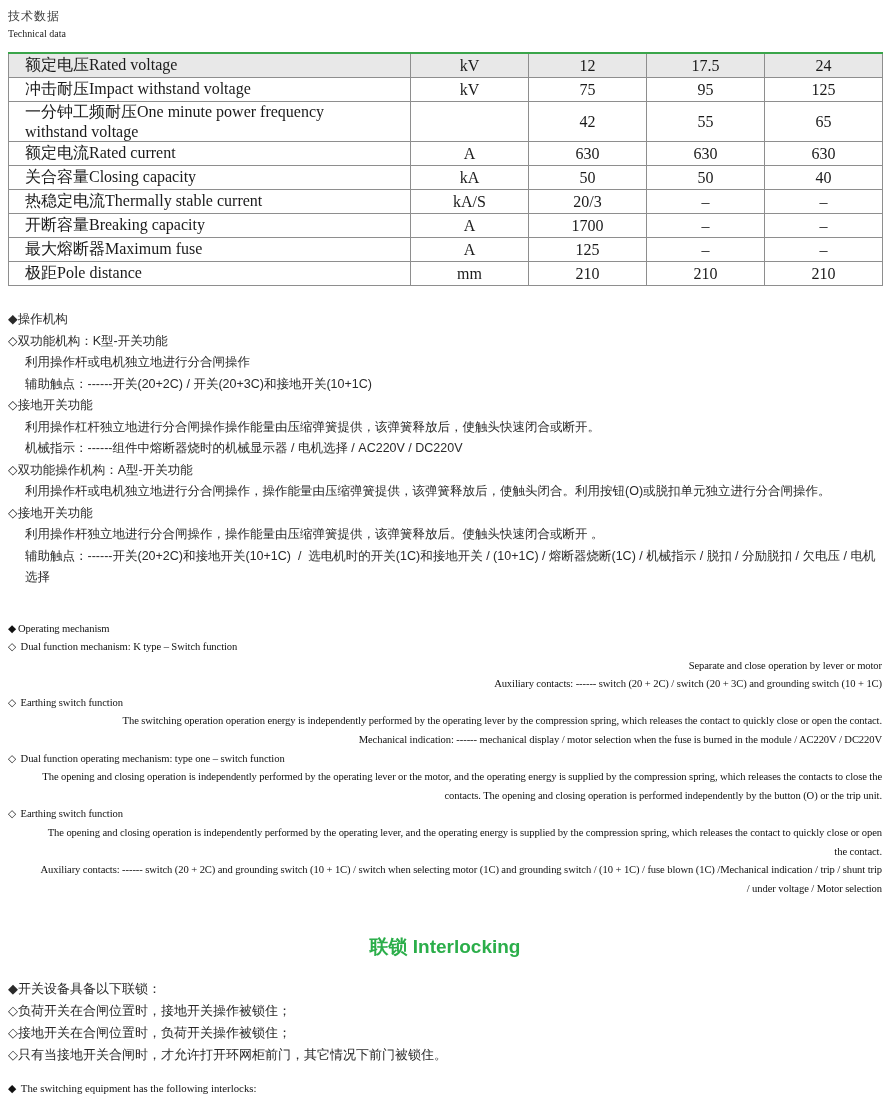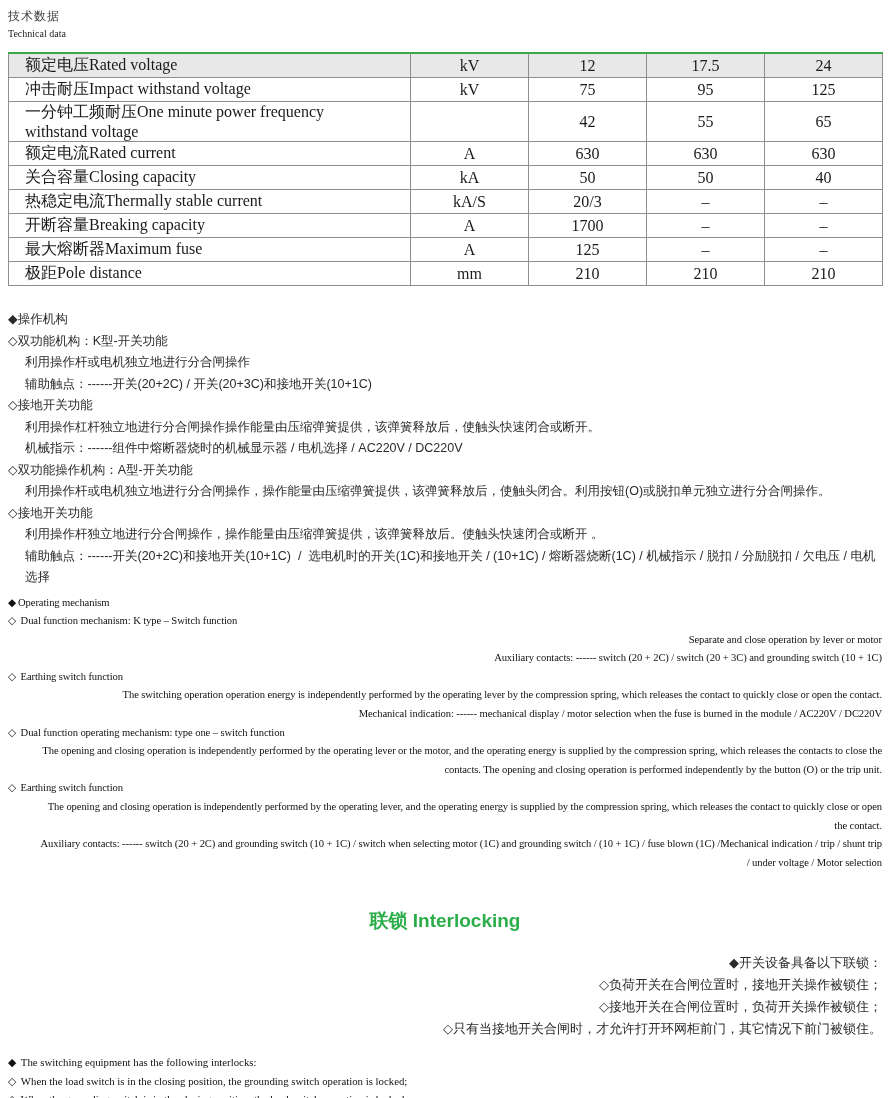--- a/index.html
+++ b/index.html
@@ -31,34 +31,34 @@
   }
   table.tech td.name { text-align: left; padding-left: 16px; }
   table.tech tr.hdr td { background: #e8e8e8; border-top: 2px solid #3aa54a; }
 
   
   .cn-lines { margin-top: 23px; font-size: 12.5px; line-height: 21.5px; color: #2a2a2a; }
   .cn-lines .line { white-space: pre-wrap; }
   .cn-lines .indent1 { padding-left: 17px; }
 
   
-  .en-lines { margin-top: 5px; font-family: "Liberation Serif", serif; font-size: 10.6px; line-height: 18.6px; color: #111; letter-spacing: -0.1px; }
+  .en-lines { margin-top: 31px; font-family: "Liberation Serif", serif; font-size: 10.6px; line-height: 18.6px; color: #111; letter-spacing: -0.1px; }
   .en-lines .line { white-space: pre-wrap; }
   .en-lines .indent1 { padding-left: 30px; text-align: right; }
   .en-lines .bullet { margin-right: 2px; }
 
   
   .section-heading {
     margin: 36px 0 0 0;
     font-size: 19px; font-weight: bold;
     color: #2bae4a;
     font-family: "Liberation Sans", "DejaVu Sans", sans-serif;
     text-align: center;
   }
-  .il-zh { margin-top: 18px; font-size: 13px; line-height: 22px; color: #2a2a2a; text-align: right; }
+  .il-zh { margin-top: 18px; font-size: 13px; line-height: 22px; color: #2a2a2a; }
   .il-zh .line { white-space: pre-wrap; }
   .il-en { margin-top: 13px; font-family: "Liberation Serif", serif; font-size: 10.8px; line-height: 18.5px; color: #111; }
   .il-en .line { white-space: pre-wrap; }
   .il-en .bullet { margin-right: 2px; }
 
   .bullet { display: inline; }
 </style>
 </head>
 <body>
 

